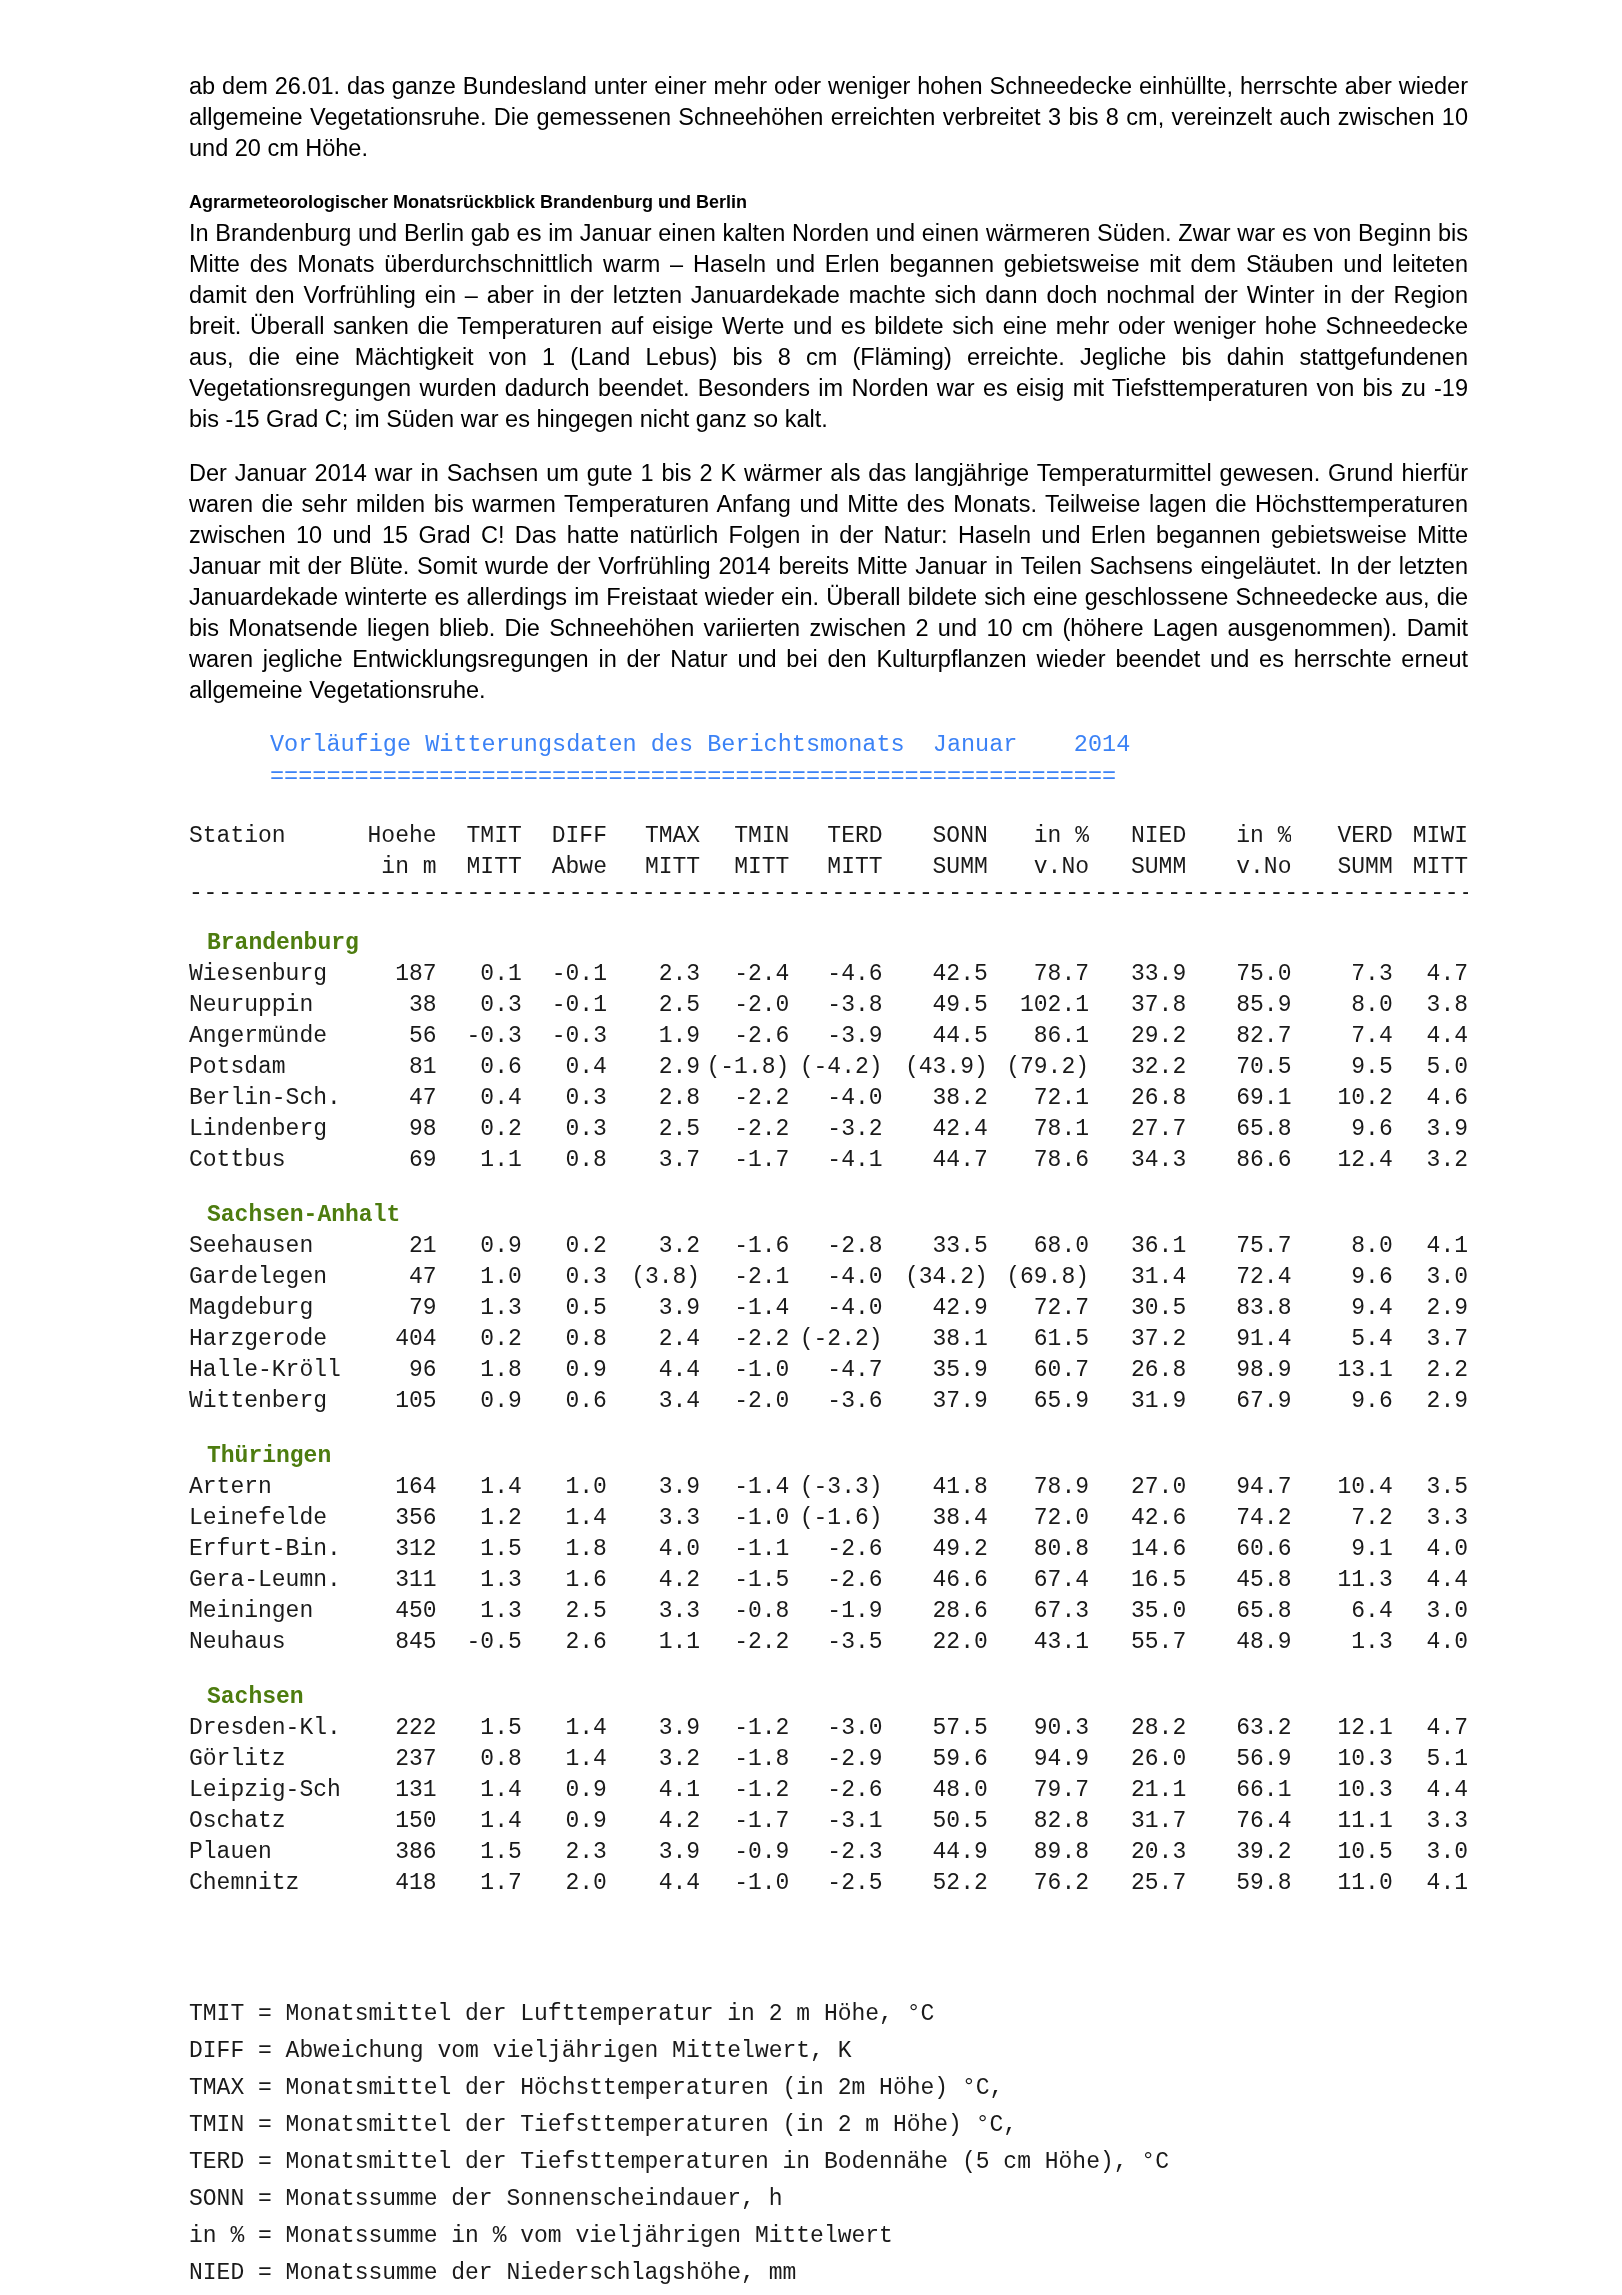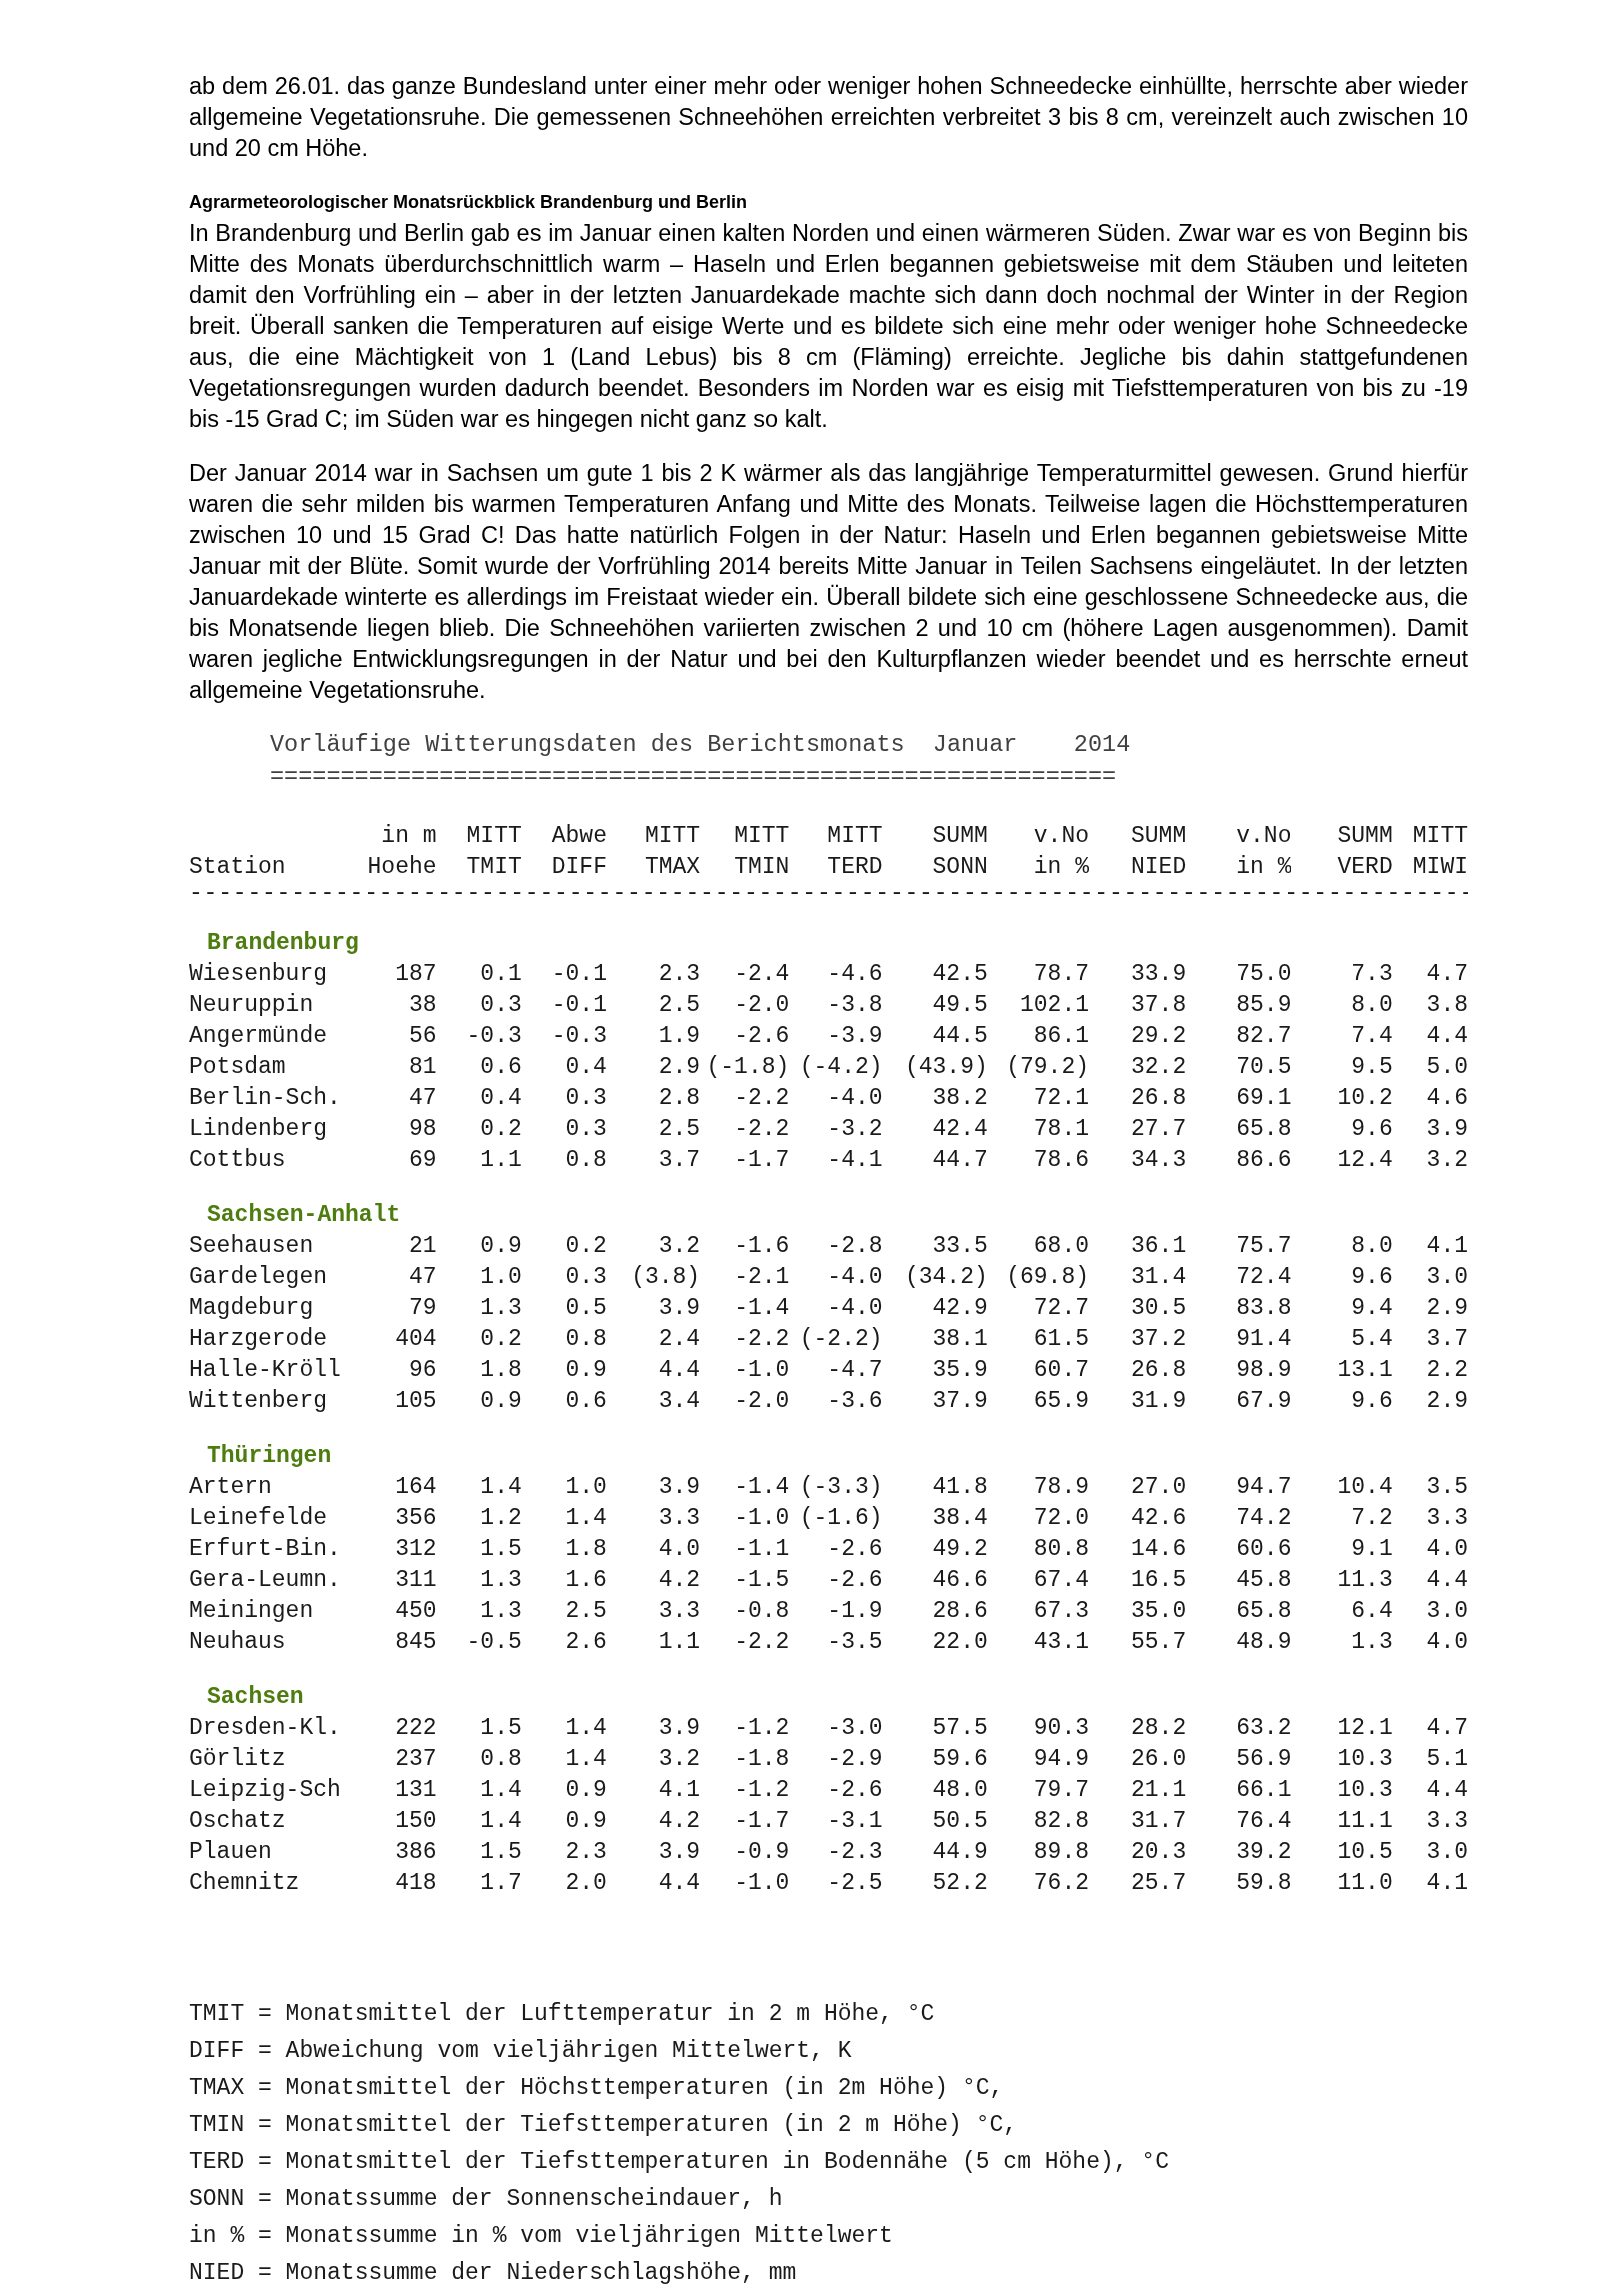--- a/index.html
+++ b/index.html
@@ -17,21 +17,21 @@
     overflow: hidden;
   }
   .para { margin: 0 0 23px 0; text-align: justify; }
   .section-heading { margin: 0; font-size: 18px; line-height: 31px; font-weight: bold; }
   .table-block { margin-top: 9.7px; }
   .table-title {
     font-family: "Liberation Mono", "DejaVu Sans Mono", monospace;
     font-size: 23.5px; line-height: 32px;
     margin-left: 81px;
     white-space: pre;
-    color: #404040;
+    color: #3b82f6;
   }
   table.weather {
     border-collapse: collapse;
     table-layout: fixed;
     width: 1279px;
     margin-top: 27.6px;
     font-family: "Liberation Mono", "DejaVu Sans Mono", monospace;
     color: #1a1a1a;
   }
   table.weather td, table.weather th {
@@ -84,49 +84,49 @@
           <col style="width: 93px;">
           <col style="width: 105px;">
           <col style="width: 101px;">
           <col style="width: 97px;">
           <col style="width: 105px;">
           <col style="width: 101px;">
           <col style="width: 75px;">
         </colgroup>
       <thead>
           <tr>
+            <th class="station">Station</th>
+            <th>Hoehe</th>
+            <th>TMIT</th>
+            <th>DIFF</th>
+            <th>TMAX</th>
+            <th>TMIN</th>
+            <th>TERD</th>
+            <th>SONN</th>
+            <th>in %</th>
+            <th>NIED</th>
+            <th>in %</th>
+            <th>VERD</th>
+            <th>MIWI</th>
+          </tr>
+          <tr>
             <th class="station"></th>
             <th>in m</th>
             <th>MITT</th>
             <th>Abwe</th>
             <th>MITT</th>
             <th>MITT</th>
             <th>MITT</th>
             <th>SUMM</th>
             <th>v.No</th>
             <th>SUMM</th>
             <th>v.No</th>
             <th>SUMM</th>
             <th>MITT</th>
           </tr>
-          <tr>
-            <th class="station">Station</th>
-            <th>Hoehe</th>
-            <th>TMIT</th>
-            <th>DIFF</th>
-            <th>TMAX</th>
-            <th>TMIN</th>
-            <th>TERD</th>
-            <th>SONN</th>
-            <th>in %</th>
-            <th>NIED</th>
-            <th>in %</th>
-            <th>VERD</th>
-            <th>MIWI</th>
-          </tr>
           <tr class="sep-row">
             <td colspan="13">--------------------------------------------------------------------------------------------</td>
           </tr>
         </thead>
       <tbody>
           <tr class="spacer">
             <td colspan="13"></td>
           </tr>
           <tr class="group-label">
             <td colspan="13">Brandenburg</td>

